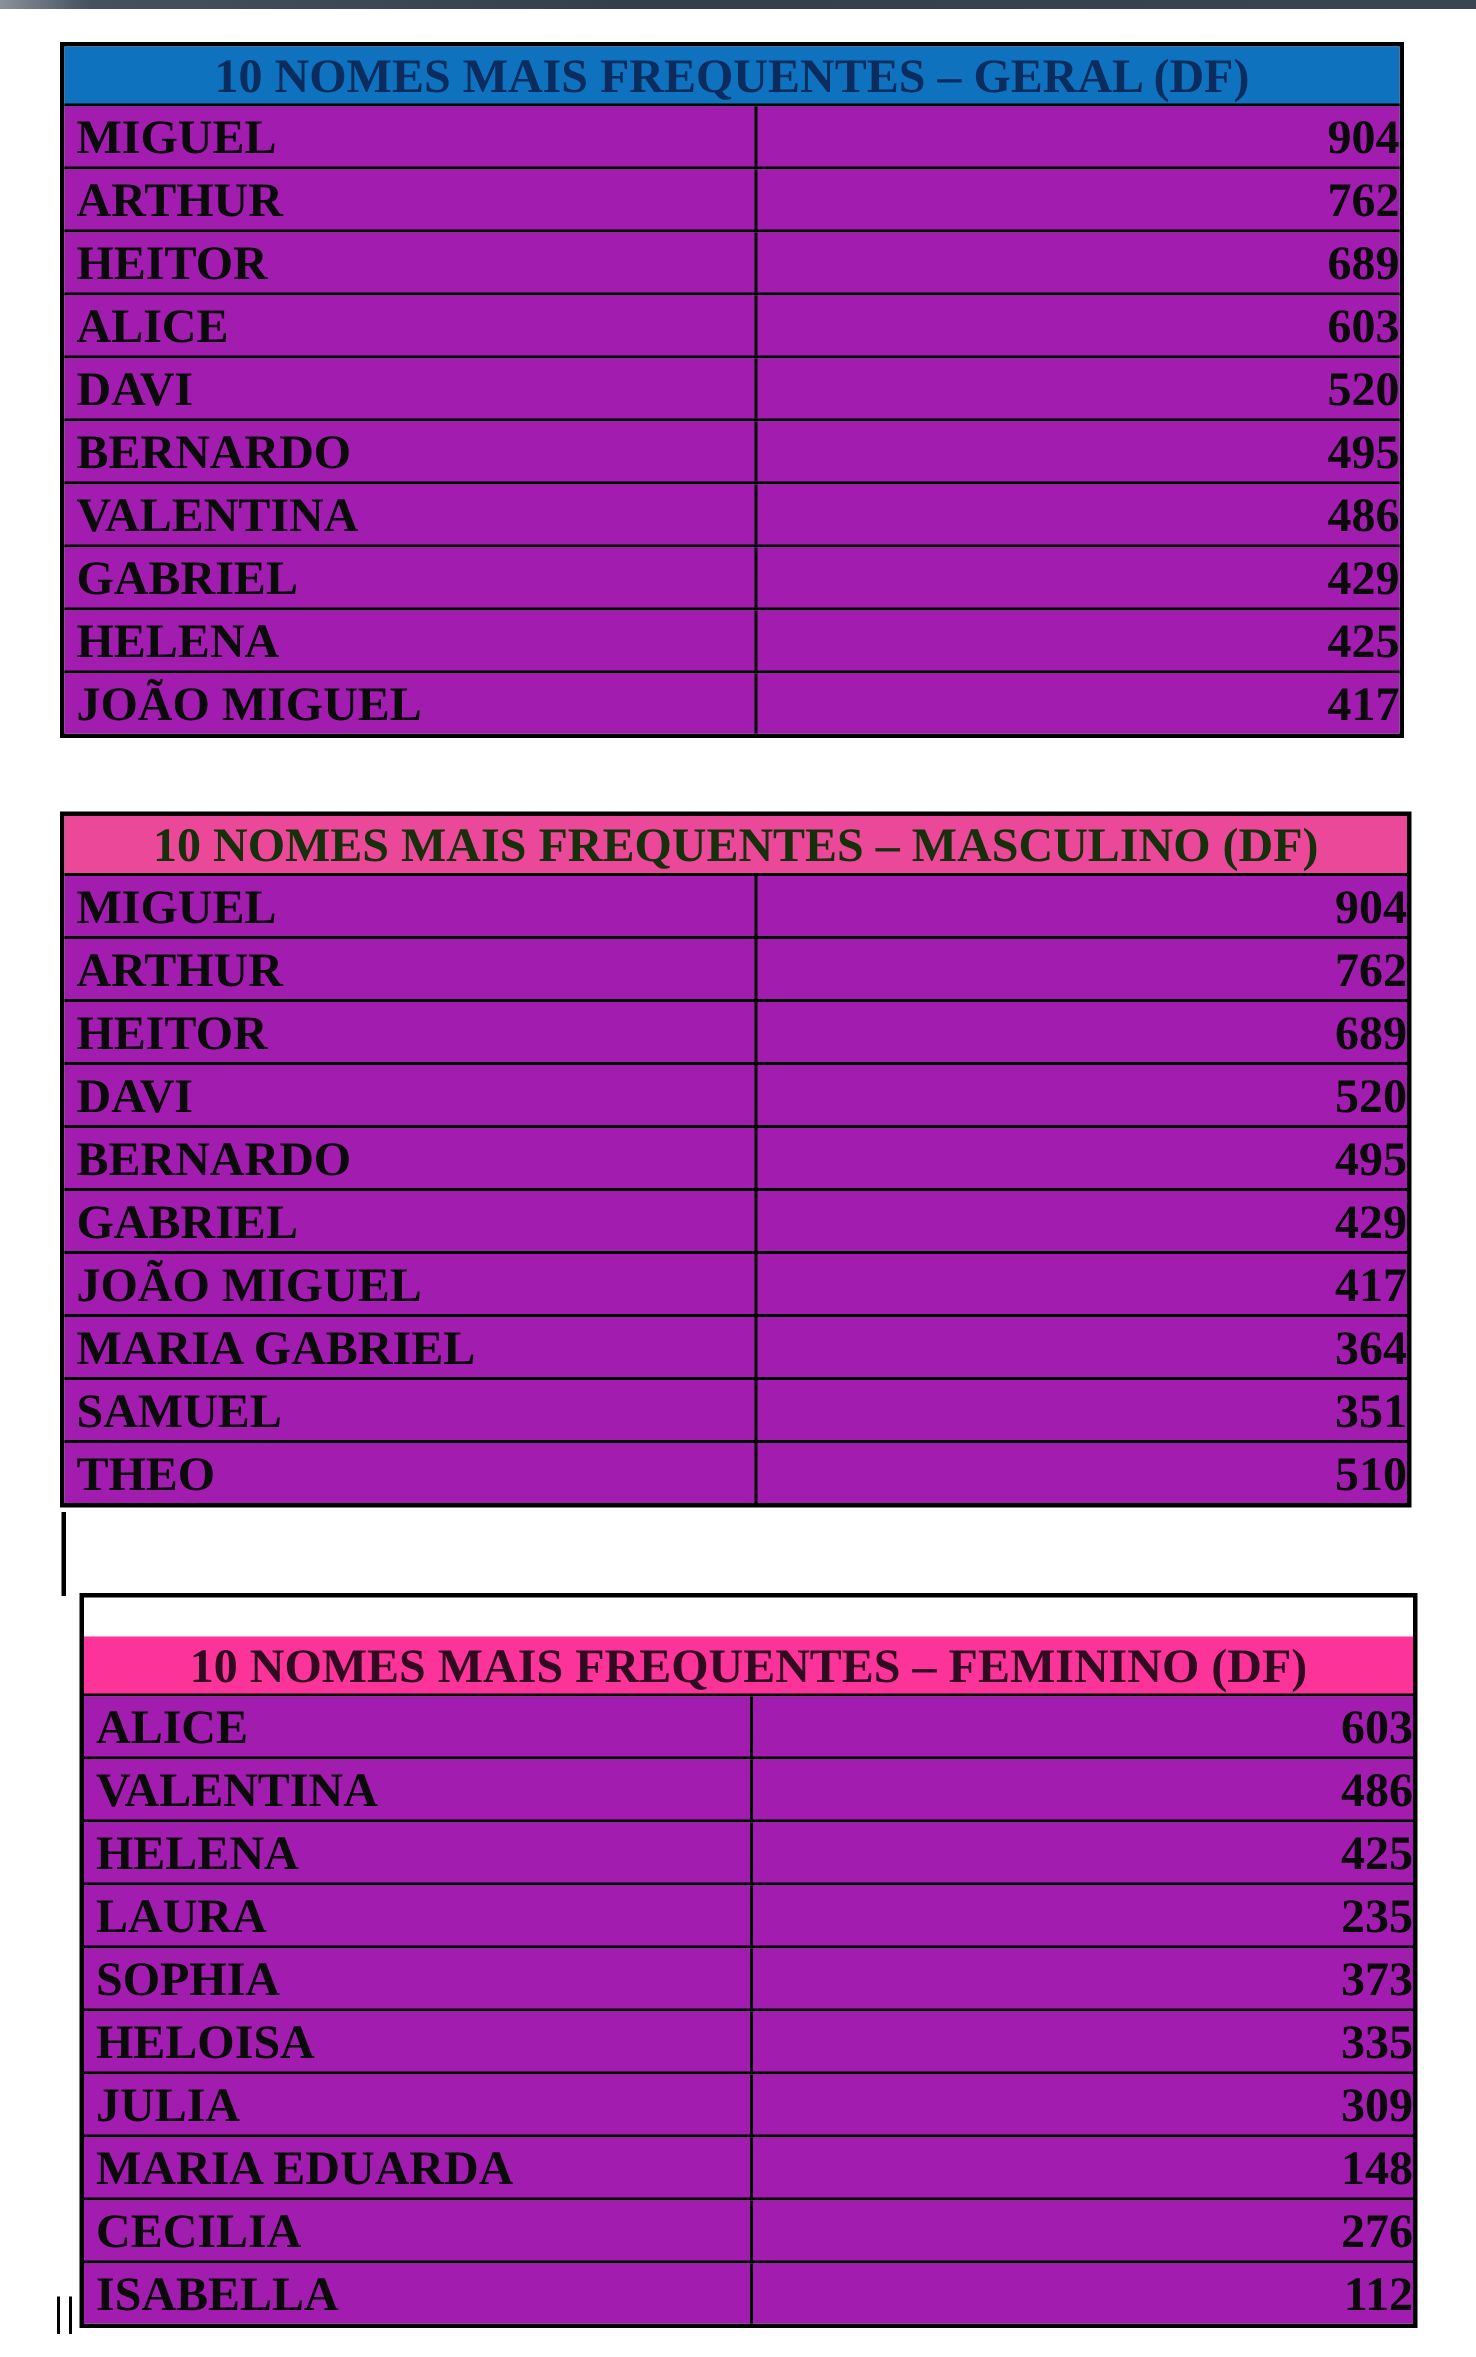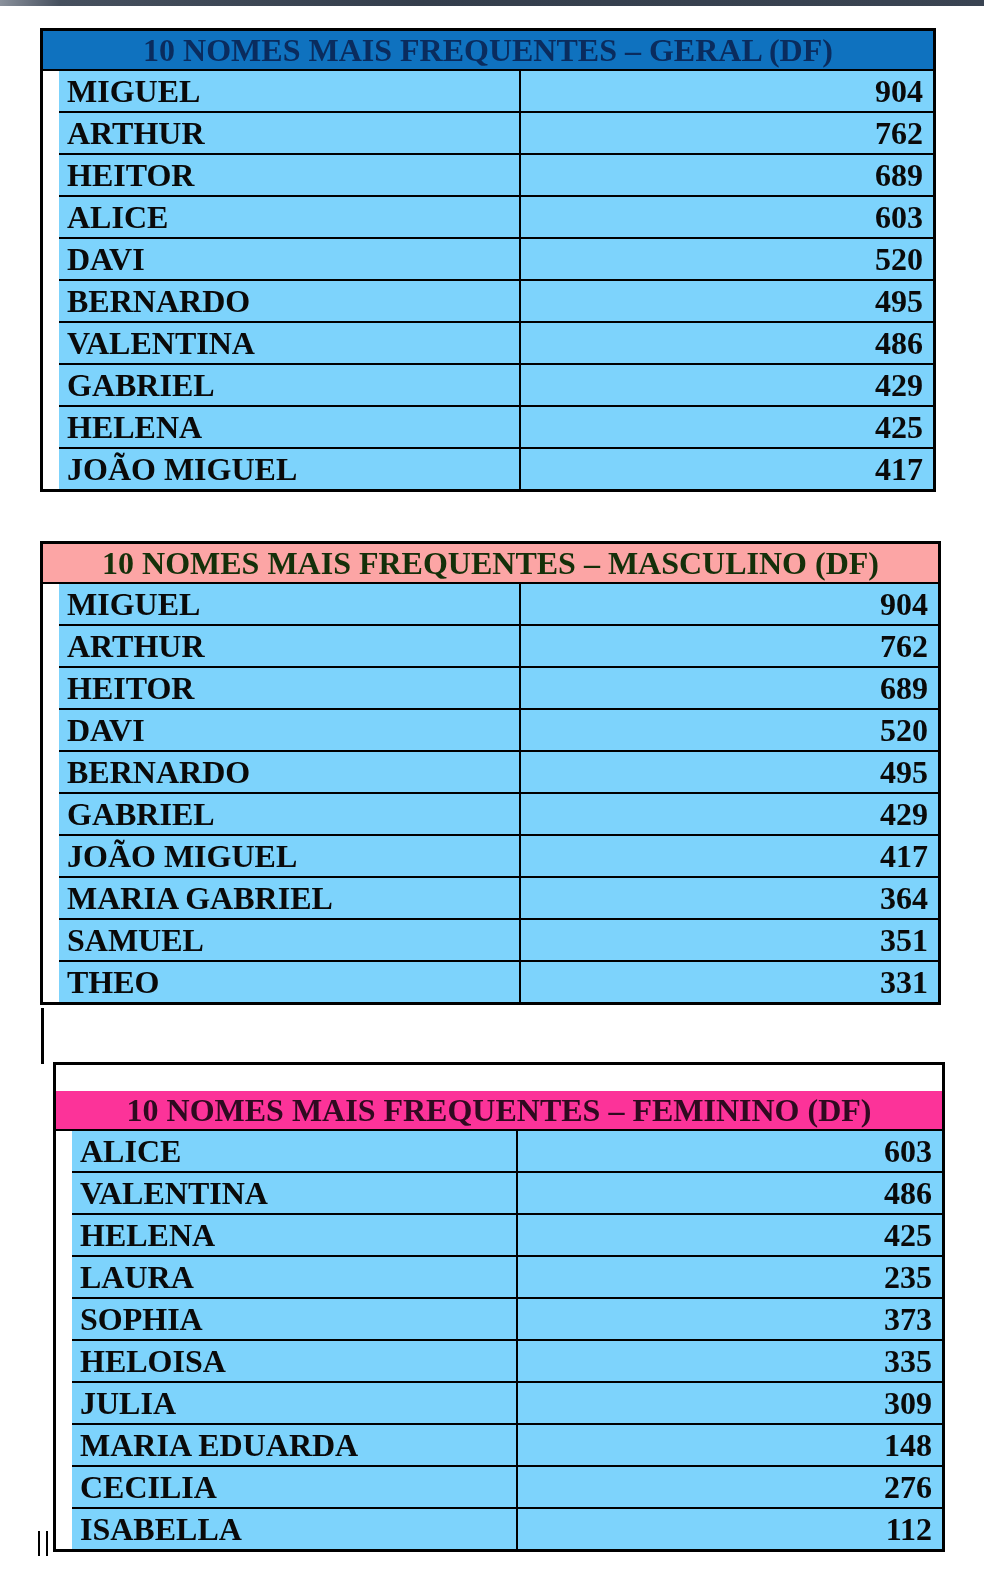--- a/index.html
+++ b/index.html
@@ -39,41 +39,39 @@
     font-size: 32px;
     font-weight: bold;
     white-space: nowrap;
     overflow: hidden;
   }
 
   .table-row {
     display: flex;
     height: 40px;
     border-bottom: 2.5px solid #000000;
-    background: #7dd3fc;
+    background: #a21caf;
     font-size: 32px;
     font-weight: bold;
     color: #0a0a0a;
-    margin-left: 16px;
   }
   .table-row:last-child { border-bottom: none; }
 
   .cell { display: flex; align-items: center; box-sizing: border-box; }
   .cell.name {
     width: 462px;
     padding-left: 8px;
     border-right: 2.5px solid #000000;
     white-space: nowrap;
     overflow: hidden;
   }
   #table-2 .cell.name { width: 446px; }
   .cell.value {
     flex: 1;
     justify-content: flex-end;
-    padding-right: 10px;
     border-radius: 19px;
   }
 
   
   .gap-line {
     position: absolute;
     background: #000000;
   }
   #gap-line-mid { left: 41px; top: 1008px; width: 3px; height: 56px; }
   #gap-line-bottom-a { left: 38px; top: 1531px; width: 2px; height: 25px; }
@@ -135,21 +133,21 @@
     </div>
 
     <div class="table-row">
       <div class="cell name">JOÃO MIGUEL</div>
       <div class="cell value">417</div>
     </div>
   </div>
   </section>
 
   <section class="name-table" id="table-1">
-    <div class="table-header" style="background: #fca5a5; color: rgb(21, 48, 10);">10 NOMES MAIS FREQUENTES – MASCULINO (DF)</div>
+    <div class="table-header" style="background: #ec4899; color: rgb(21, 48, 10);">10 NOMES MAIS FREQUENTES – MASCULINO (DF)</div>
     <div class="rows">
     <div class="table-row">
       <div class="cell name">MIGUEL</div>
       <div class="cell value">904</div>
     </div>
 
     <div class="table-row">
       <div class="cell name">ARTHUR</div>
       <div class="cell value">762</div>
     </div>
@@ -184,21 +182,21 @@
       <div class="cell value">364</div>
     </div>
 
     <div class="table-row">
       <div class="cell name">SAMUEL</div>
       <div class="cell value">351</div>
     </div>
 
     <div class="table-row">
       <div class="cell name">THEO</div>
-      <div class="cell value">331</div>
+      <div class="cell value">510</div>
     </div>
   </div>
   </section>
 
   <section class="name-table" id="table-2">
     <div class="table-header" style="background: rgb(252, 51, 153); color: rgb(47, 10, 32); margin-top: 26px;">10 NOMES MAIS FREQUENTES – FEMININO (DF)</div>
     <div class="rows">
     <div class="table-row">
       <div class="cell name">ALICE</div>
       <div class="cell value">603</div>

